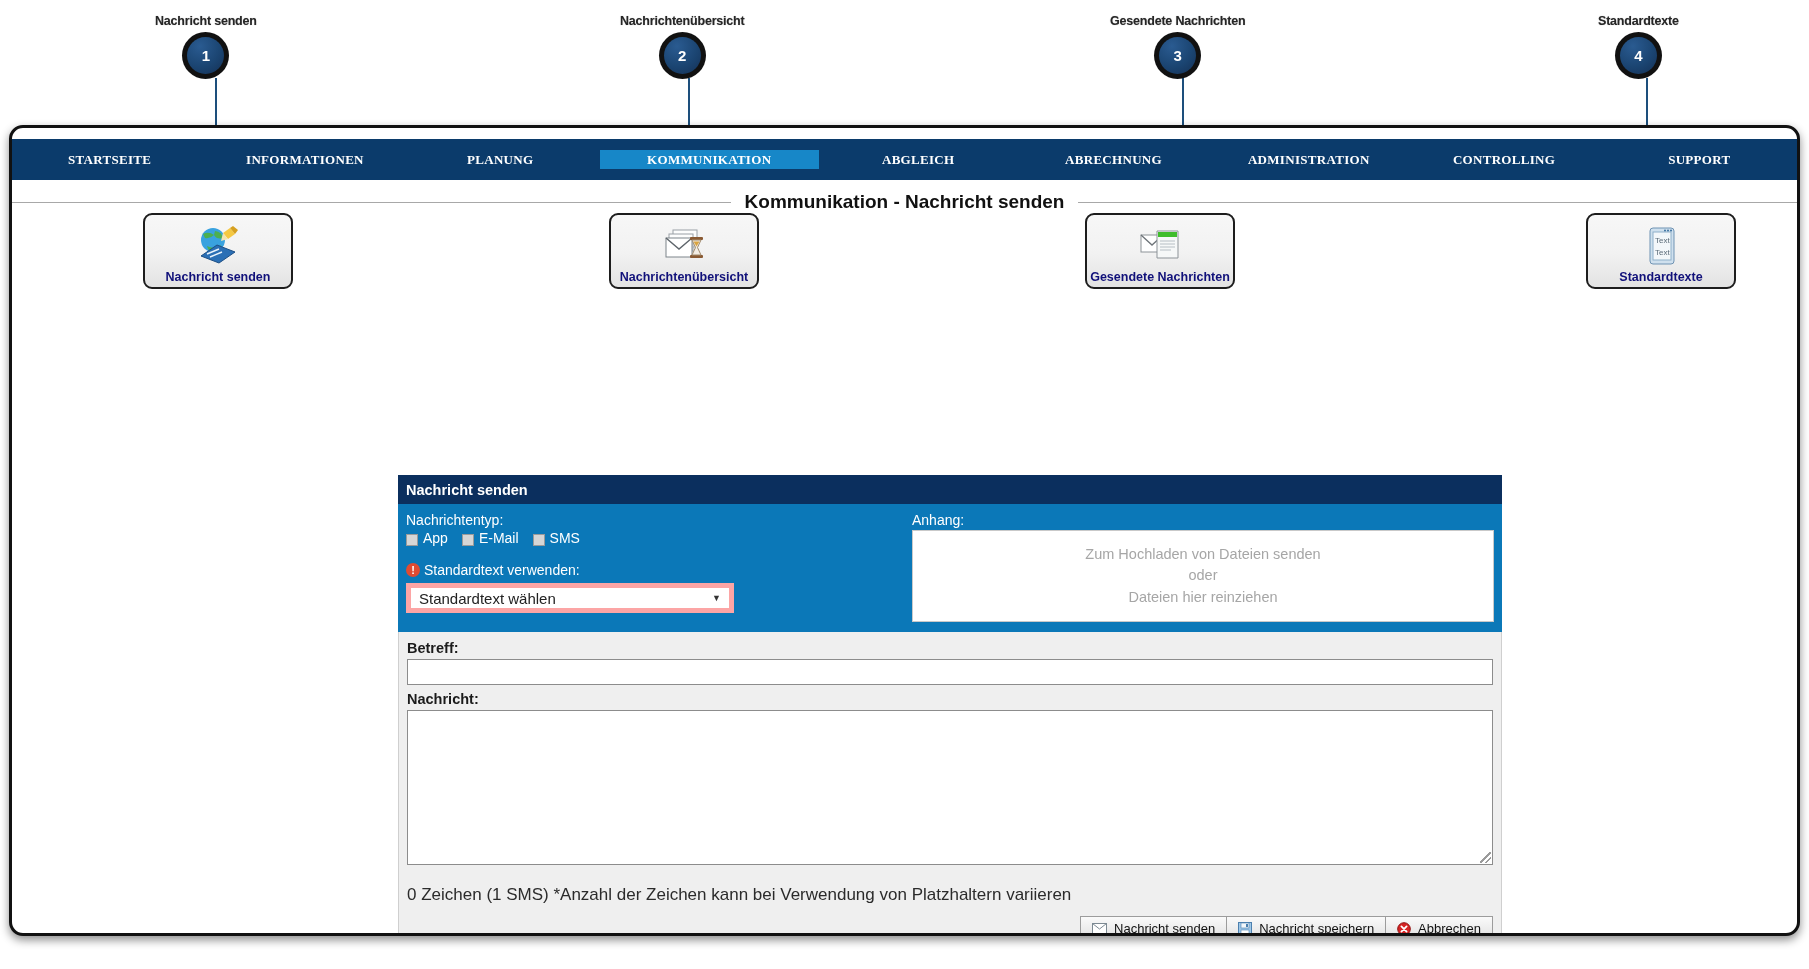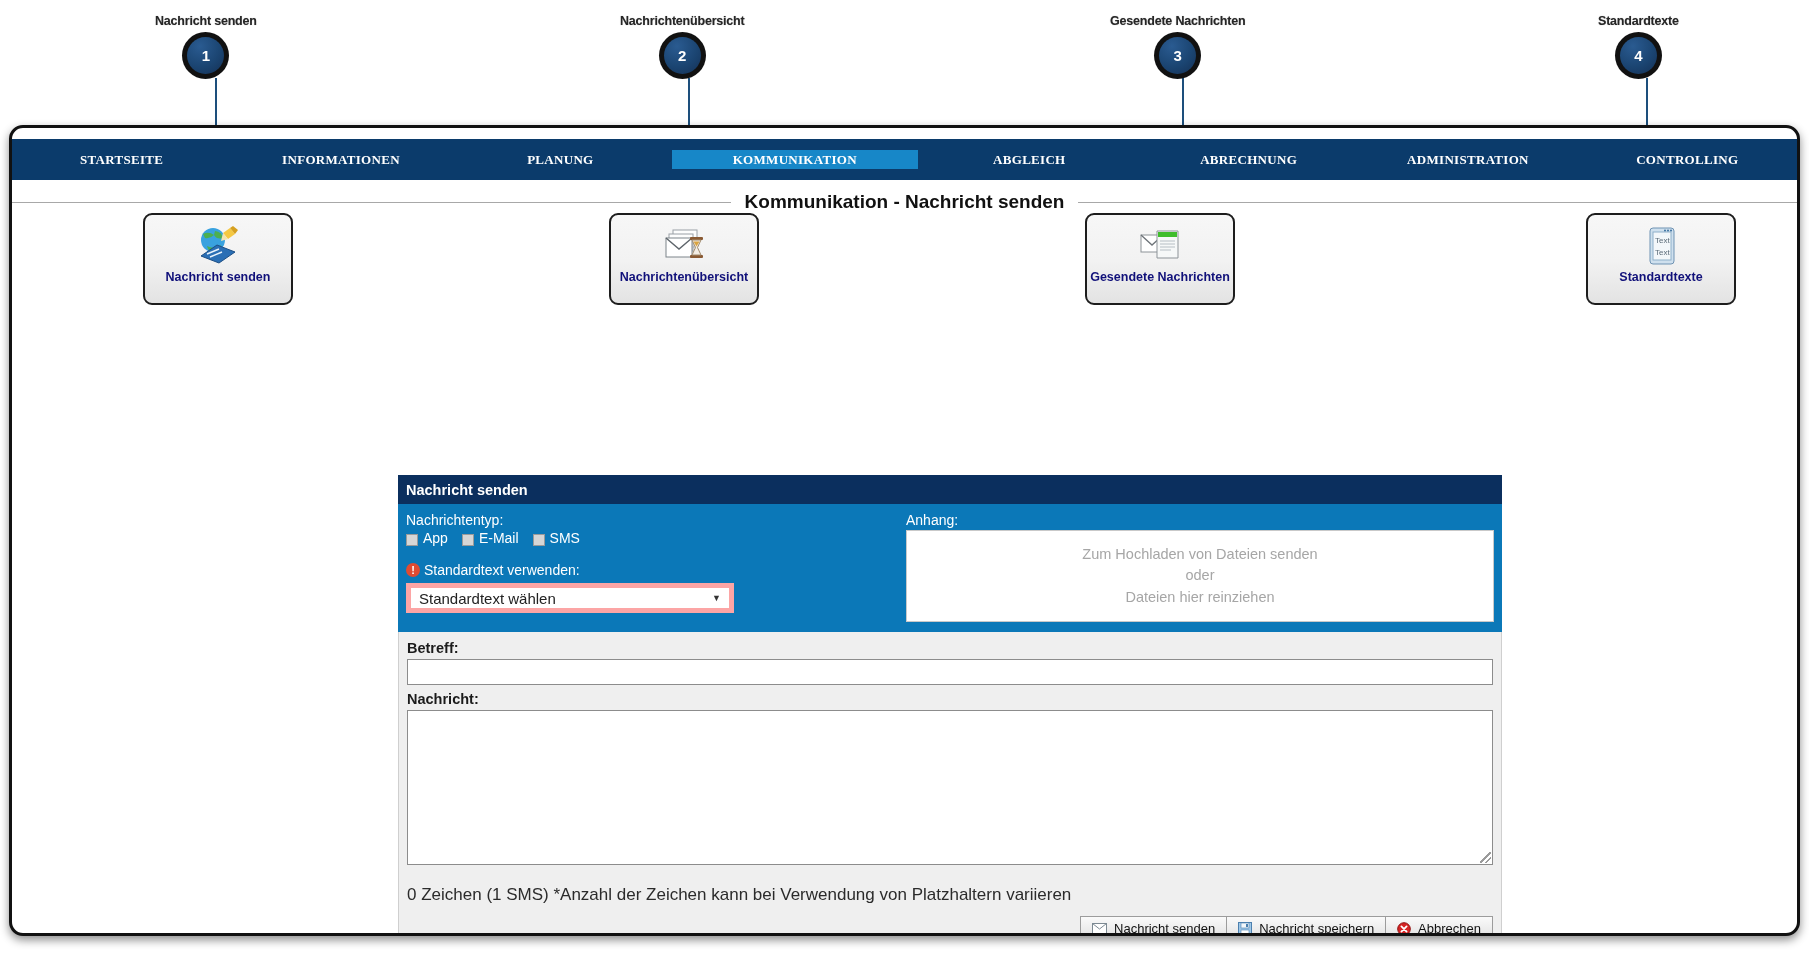--- a/index.html
+++ b/index.html
@@ -125,21 +125,21 @@
     font-weight: bold;
     color: #111111;
     padding: 0 14px;
     white-space: nowrap;
   }
 
   
   .tile {
     position: absolute;
     width: 150px;
-    height: 92px;
+    height: 76px;
     border: 2px solid #1d1d1d;
     border-radius: 9px;
     background: linear-gradient(to bottom, #f7f7f7 0%, #f2f2f2 52%, #e3e3e3 100%);
     display: flex;
     flex-direction: column;
     align-items: center;
     justify-content: flex-start;
     padding-top: 8px;
     cursor: pointer;
     z-index: 12;
@@ -168,21 +168,21 @@
     font-size: 14.5px;
     font-weight: bold;
     display: flex;
     align-items: center;
     padding-left: 8px;
   }
   #panel-top {
     background: #0b78b8;
     padding: 8px 8px 10px 8px;
     display: flex;
-    gap: 2px;
+    gap: 8px;
   }
   .top-left { width: 498px; }
   .top-right { flex: 1; }
 
   .field-label {
     color: #ffffff;
     font-size: 14px;
     margin-bottom: 2px;
     display: block;
   }
@@ -363,20 +363,21 @@
 
     <div id="nav">
       <div class="nav-item">STARTSEITE</div>
       <div class="nav-item">INFORMATIONEN</div>
       <div class="nav-item">PLANUNG</div>
       <div class="nav-item active">KOMMUNIKATION</div>
       <div class="nav-item">ABGLEICH</div>
       <div class="nav-item">ABRECHNUNG</div>
       <div class="nav-item">ADMINISTRATION</div>
       <div class="nav-item">CONTROLLING</div>
+      <div class="nav-item">SUPPORT</div>
     </div>
 
     <div id="title-row">
       <div class="rule"></div>
       <div id="page-title">Kommunikation - Nachricht senden</div>
       <div class="rule"></div>
     </div>
 
     <div class="tile" style="left:131px; top:85px;">
       <div class="tile-icon">

